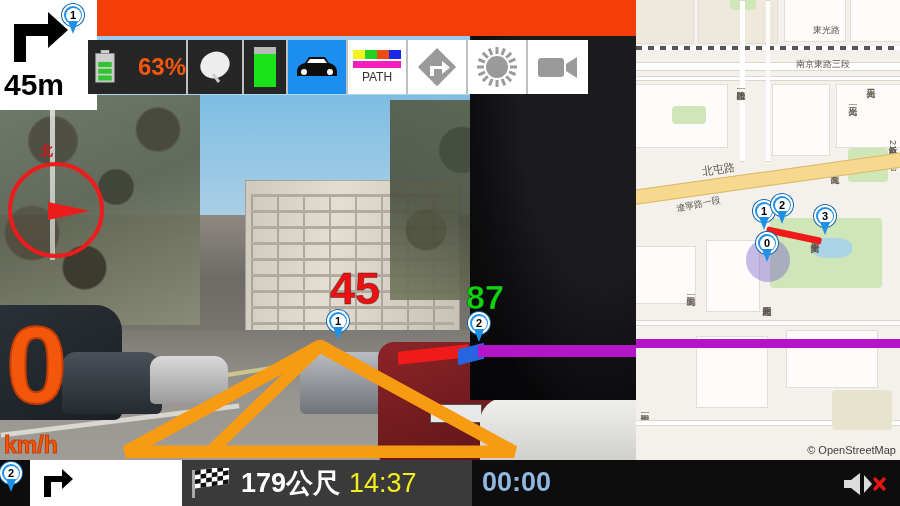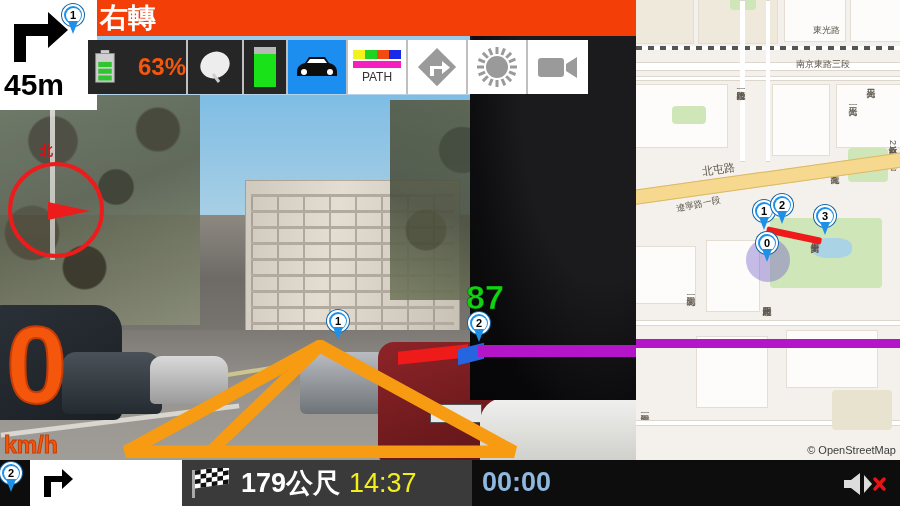--- a/index.html
+++ b/index.html
@@ -148,20 +148,21 @@
 
   <div class="route-red"></div>
   <div class="route-blue"></div>
   <div class="route-purple"></div>
 
   <svg class="trap" viewBox="0 0 400 118">
     <polygon points="200,6 394,112 6,112" fill="none" stroke="#f79b12" stroke-width="13"></polygon>
     <line x1="200" y1="6" x2="90" y2="112" stroke="#f79b12" stroke-width="12"></line>
   </svg>
 
+  <div class="ar-num ar-45">45</div>
   <div class="pin" style="position:absolute;left:327px;top:310px;">
     <div class="tail"></div>
     <div class="head">
         <i>1</i>
       </div>
   </div>
   <div class="ar-num ar-87">87</div>
   <div class="pin" style="position:absolute;left:468px;top:312px;">
     <div class="tail"></div>
     <div class="head">
@@ -171,21 +172,20 @@
 
   <div class="compass-n">北</div>
   <div class="compass">
     <div class="needle"></div>
   </div>
 
   <div class="speed">0</div>
   <div class="speed-unit">km/h</div>
 
   <div class="banner"></div>
-  <div class="banner-txt">右轉</div>
 
   <div class="turncard">
     <svg class="turn-arrow" viewBox="0 0 62 56">
       <path d="M6,54 L6,16 L40,16 L40,4 L60,22 L40,40 L40,28 L18,28 L18,54 Z" fill="#000"></path>
     </svg>
     <div class="turn-dist">45m</div>
   </div>
   <div class="pin turn-pin">
     <div class="tail"></div>
     <div class="head">

